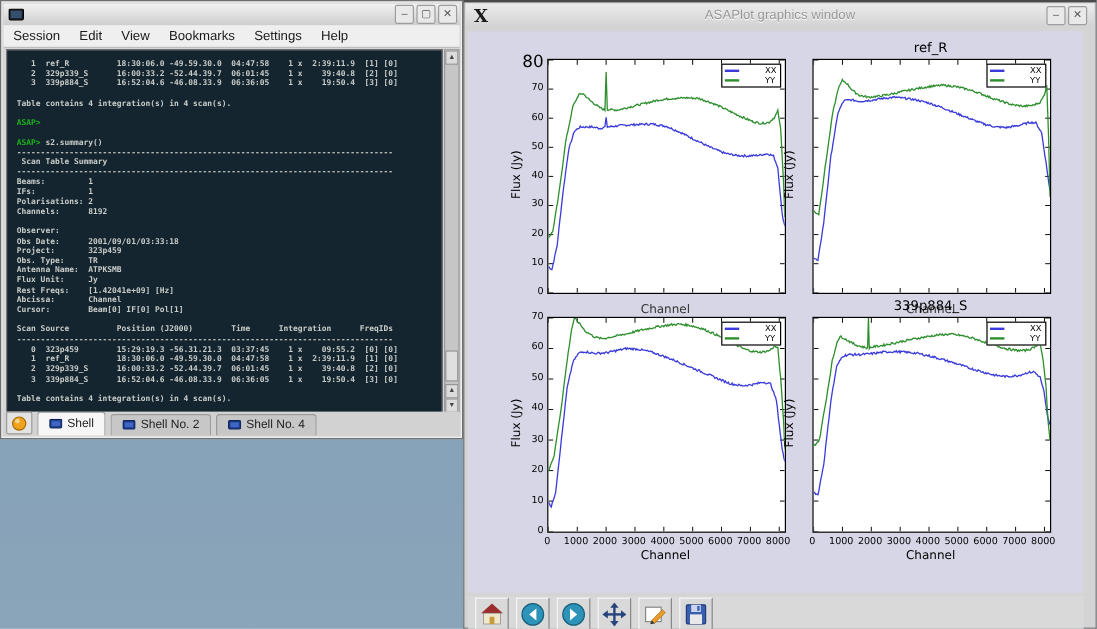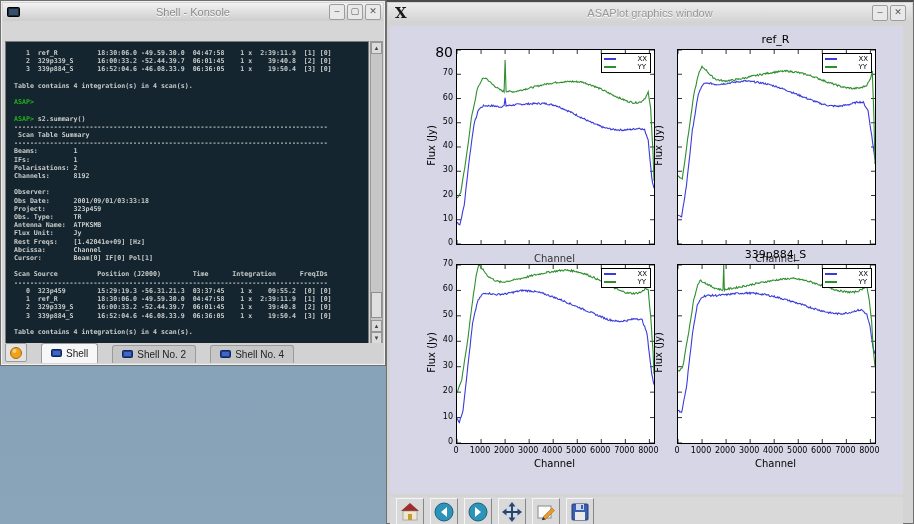--- a/index.html
+++ b/index.html
@@ -28,21 +28,21 @@
   .prompt{color:#1db31d;}
   .cursor{display:inline-block;width:4px;height:6px;border:1px solid #b9bdb9;margin-left:1px;
           vertical-align:-1px;}
   #k-scroll{position:absolute;left:369px;top:40px;width:13px;height:304px;background:#c6c6c6;
             border:1px solid #9a9a9a;box-sizing:border-box;}
   .sbtn{position:absolute;left:0;width:11px;height:12px;background:#dcdcdc;border:1px solid #969696;
         box-sizing:border-box;font-size:6px;line-height:10px;text-align:center;color:#444;}
   #k-thumb{position:absolute;left:0;top:250px;width:11px;height:26px;background:#dfdfdf;
            border:1px solid #8f8f8f;box-sizing:border-box;}
   #k-tabbar{position:absolute;left:2px;bottom:2px;right:2px;height:20px;background:#d2d2d2;
-            display:flex;align-items:flex-end;gap:14px;padding-left:2px;box-sizing:border-box;}
+            display:flex;align-items:flex-end;gap:4px;padding-left:2px;box-sizing:border-box;}
   #newsess{width:20px;height:17px;background:#e3e3e3;border:1px solid #9b9b9b;border-radius:2px;
            display:flex;align-items:center;justify-content:center;margin-bottom:1px;}
   .ktab{height:17px;display:flex;align-items:center;gap:4px;padding:0 9px;font-size:10px;color:#222;
         background:#c7c7c7;border:1px solid #9b9b9b;border-bottom:none;border-radius:3px 3px 0 0;}
   .ktab.active{background:#f7f7f7;height:19px;}
   
   #plotwin{position:absolute;left:386px;top:0;width:528px;height:524px;background:#d4d4d4;
            border:1px solid #6f6f6f;border-top:2px solid #4a4a4a;box-sizing:border-box;}
   #p-titlebar{position:absolute;left:1px;top:1px;right:1px;height:20px;
               background:linear-gradient(#ececec,#d2d2d2);}
@@ -75,27 +75,34 @@
 <div id="screen">
 
   <div id="konsole">
     <div id="k-titlebar">
       <span style="margin-left:4px;display:inline-flex;">
         <svg width="13" height="11" viewBox="0 0 13 11">
             <rect x="0.5" y="0.5" width="12" height="9" rx="1" fill="#20242c" stroke="#000"></rect>
             <rect x="2" y="2" width="9" height="6" fill="#35506e"></rect>
           </svg>
       </span>
-      <span id="k-title">Shell - Konsole</span>
       <span class="winbtns">
         <span class="winbtn">–</span>
         <span class="winbtn">▢</span>
         <span class="winbtn">✕</span>
       </span>
     </div>
+    <div id="k-menubar">
+        <span class="menu-item">Session</span>
+        <span class="menu-item">Edit</span>
+        <span class="menu-item">View</span>
+        <span class="menu-item">Bookmarks</span>
+        <span class="menu-item">Settings</span>
+        <span class="menu-item">Help</span>
+      </div>
     <div id="k-term">
         <pre id="k-pre"><div>   1  ref_R          18:30:06.0 -49.59.30.0  04:47:58    1 x  2:39:11.9  [1] [0]</div><div>   2  329p339_S      16:00:33.2 -52.44.39.7  06:01:45    1 x    39:40.8  [2] [0]</div><div>   3  339p884_S      16:52:04.6 -46.08.33.9  06:36:05    1 x    19:50.4  [3] [0]</div><div> </div><div>Table contains 4 integration(s) in 4 scan(s).</div><div> </div><div><span class="prompt">ASAP&gt;</span></div><div> </div><div><span class="prompt">ASAP&gt;</span> s2.summary()</div><div>-------------------------------------------------------------------------------</div><div> Scan Table Summary</div><div>-------------------------------------------------------------------------------</div><div>Beams:         1</div><div>IFs:           1</div><div>Polarisations: 2</div><div>Channels:      8192</div><div> </div><div>Observer:</div><div>Obs Date:      2001/09/01/03:33:18</div><div>Project:       323p459</div><div>Obs. Type:     TR</div><div>Antenna Name:  ATPKSMB</div><div>Flux Unit:     Jy</div><div>Rest Freqs:    [1.42041e+09] [Hz]</div><div>Abcissa:       Channel</div><div>Cursor:        Beam[0] IF[0] Pol[1]</div><div> </div><div>Scan Source          Position (J2000)        Time      Integration      FreqIDs</div><div>-------------------------------------------------------------------------------</div><div>   0  323p459        15:29:19.3 -56.31.21.3  03:37:45    1 x    09:55.2  [0] [0]</div><div>   1  ref_R          18:30:06.0 -49.59.30.0  04:47:58    1 x  2:39:11.9  [1] [0]</div><div>   2  329p339_S      16:00:33.2 -52.44.39.7  06:01:45    1 x    39:40.8  [2] [0]</div><div>   3  339p884_S      16:52:04.6 -46.08.33.9  06:36:05    1 x    19:50.4  [3] [0]</div><div> </div><div>Table contains 4 integration(s) in 4 scan(s).</div><div> </div><div><span class="prompt">ASAP&gt;</span> plotter.plot(s2)<span class="cursor"></span></div></pre>
       </div>
     <div id="k-scroll">
       <span class="sbtn" style="top:0;">▲</span>
       <span id="k-thumb"></span>
       <span class="sbtn" style="top:278px;">▲</span>
       <span class="sbtn" style="top:290px;">▼</span>
     </div>
     <div id="k-tabbar">

